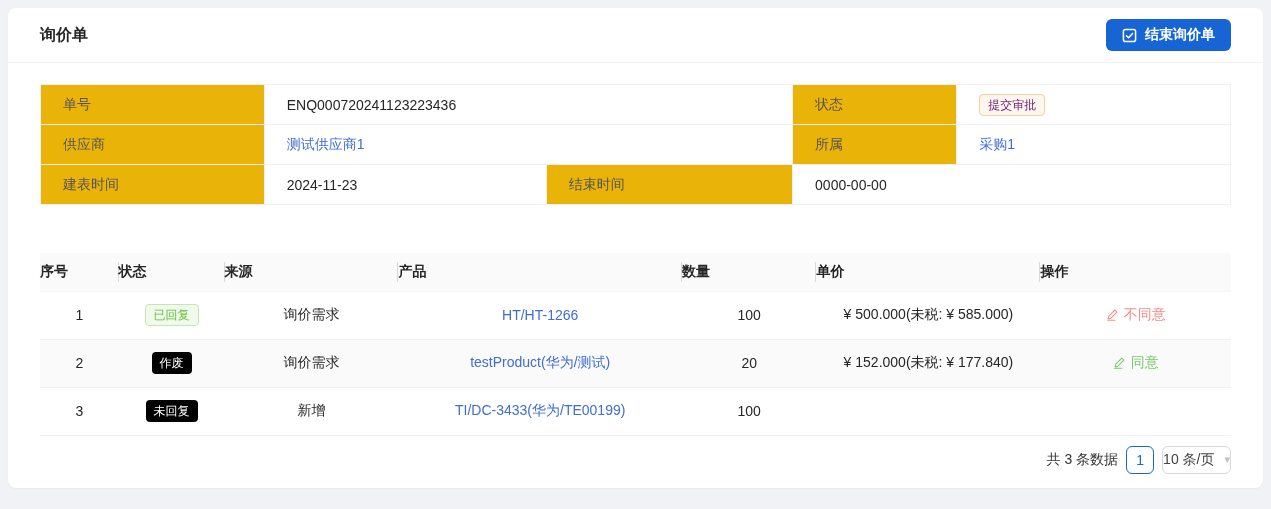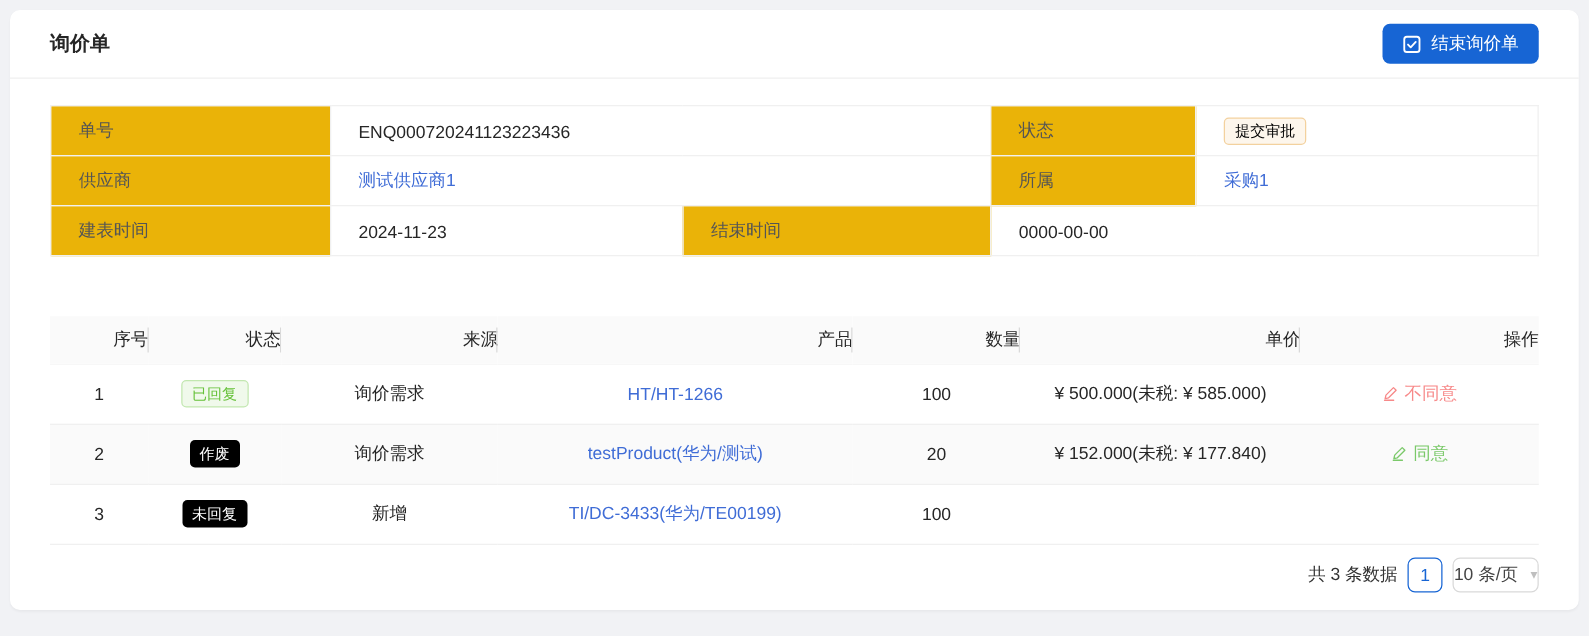--- a/index.html
+++ b/index.html
@@ -2,35 +2,35 @@
 <html><head>
 <meta charset="utf-8">
 <style>
   * { margin:0; padding:0; box-sizing:border-box; }
   html,body { width:1271px; height:509px; background:#f1f2f5; font-family:"Liberation Sans","DejaVu Sans",sans-serif; overflow:hidden; }
   .card { margin:8px; height:480px; background:#ffffff; border-radius:8px; box-shadow:0 1px 2px rgba(0,0,0,0.04); }
 
   
   .card-header { height:55px; display:flex; align-items:center; justify-content:space-between; padding:0 32px; border-bottom:1px solid #f0f0f0;gap:24px; }
   .card-title { font-size:16px; font-weight:bold; color:#262626; }
-  .end-btn { display:inline-flex; align-items:center; gap:8px; background:#1765d4; color:#fff; border:none; border-radius:6px; height:32px; padding:0 16px; font-size:14px; font-weight:normal; cursor:pointer; }
+  .end-btn { display:inline-flex; align-items:center; gap:8px; background:#1765d4; color:#fff; border:none; border-radius:6px; height:32px; padding:0 16px; font-size:14px; font-weight:bold; cursor:pointer; }
   .end-btn svg { display:block; }
 
   
   .info-wrap { padding:21px 32px 0; }
   table.info { width:100%; border-collapse:collapse; table-layout:fixed; font-size:14px; }
   table.info td { border:1px solid #f0f0f0; height:40px; padding:0 0 0 22px; color:#262626; }
   table.info td.lbl { background:#eab308; color:#555555;margin-left:44px; }
   .link { color:#3f6cd6; text-decoration:none; cursor:pointer; }
-  .tag-warning { display:inline-block; font-size:12px; line-height:20px; padding:0 8px; color:#000000; background:#fdf6ec; border:1px solid #f3d19e; border-radius:4px; }
+  .tag-warning { display:inline-block; font-size:12px; line-height:20px; padding:0 8px; color:#701a75; background:#fdf6ec; border:1px solid #f3d19e; border-radius:4px; }
 
   
   .items-wrap { padding:48px 32px 0; }
   table.items { width:100%; border-collapse:collapse; table-layout:fixed; font-size:14px; }
-  table.items th { position:relative; background:#fafafa; height:38px; font-weight:normal; color:#262626; text-align:right; }
+  table.items th { position:relative; background:#fafafa; height:38px; font-weight:bold; color:#262626; text-align:left; }
   table.items th:not(:last-child)::after { content:""; position:absolute; right:0; top:9px; width:1px; height:20px; background:#d9d9d9; }
   table.items td { height:48px; text-align:center; border-bottom:1px solid #f0f0f0; color:#262626; }
   table.items tbody tr:first-child td { border-top:1px solid #f7f7f7; }
   table.items tr.striped td { background:#fafafa; }
   .tag-success { display:inline-block; font-size:12px; line-height:20px; padding:0 8px; color:#67c23a; background:#f0f9eb; border:1px solid #c2e7b0; border-radius:4px; }
   .tag-dark { display:inline-block; font-size:12px; line-height:20px; padding:1px 8px; color:#ffffff; background:#000000; border-radius:4px; }
   .action { display:inline-flex; align-items:center; gap:5px; cursor:pointer; font-size:14px; }
   .action svg { display:block; }
   .action-danger { color:#f78989; }
   .action-success { color:#7bc96a; }

